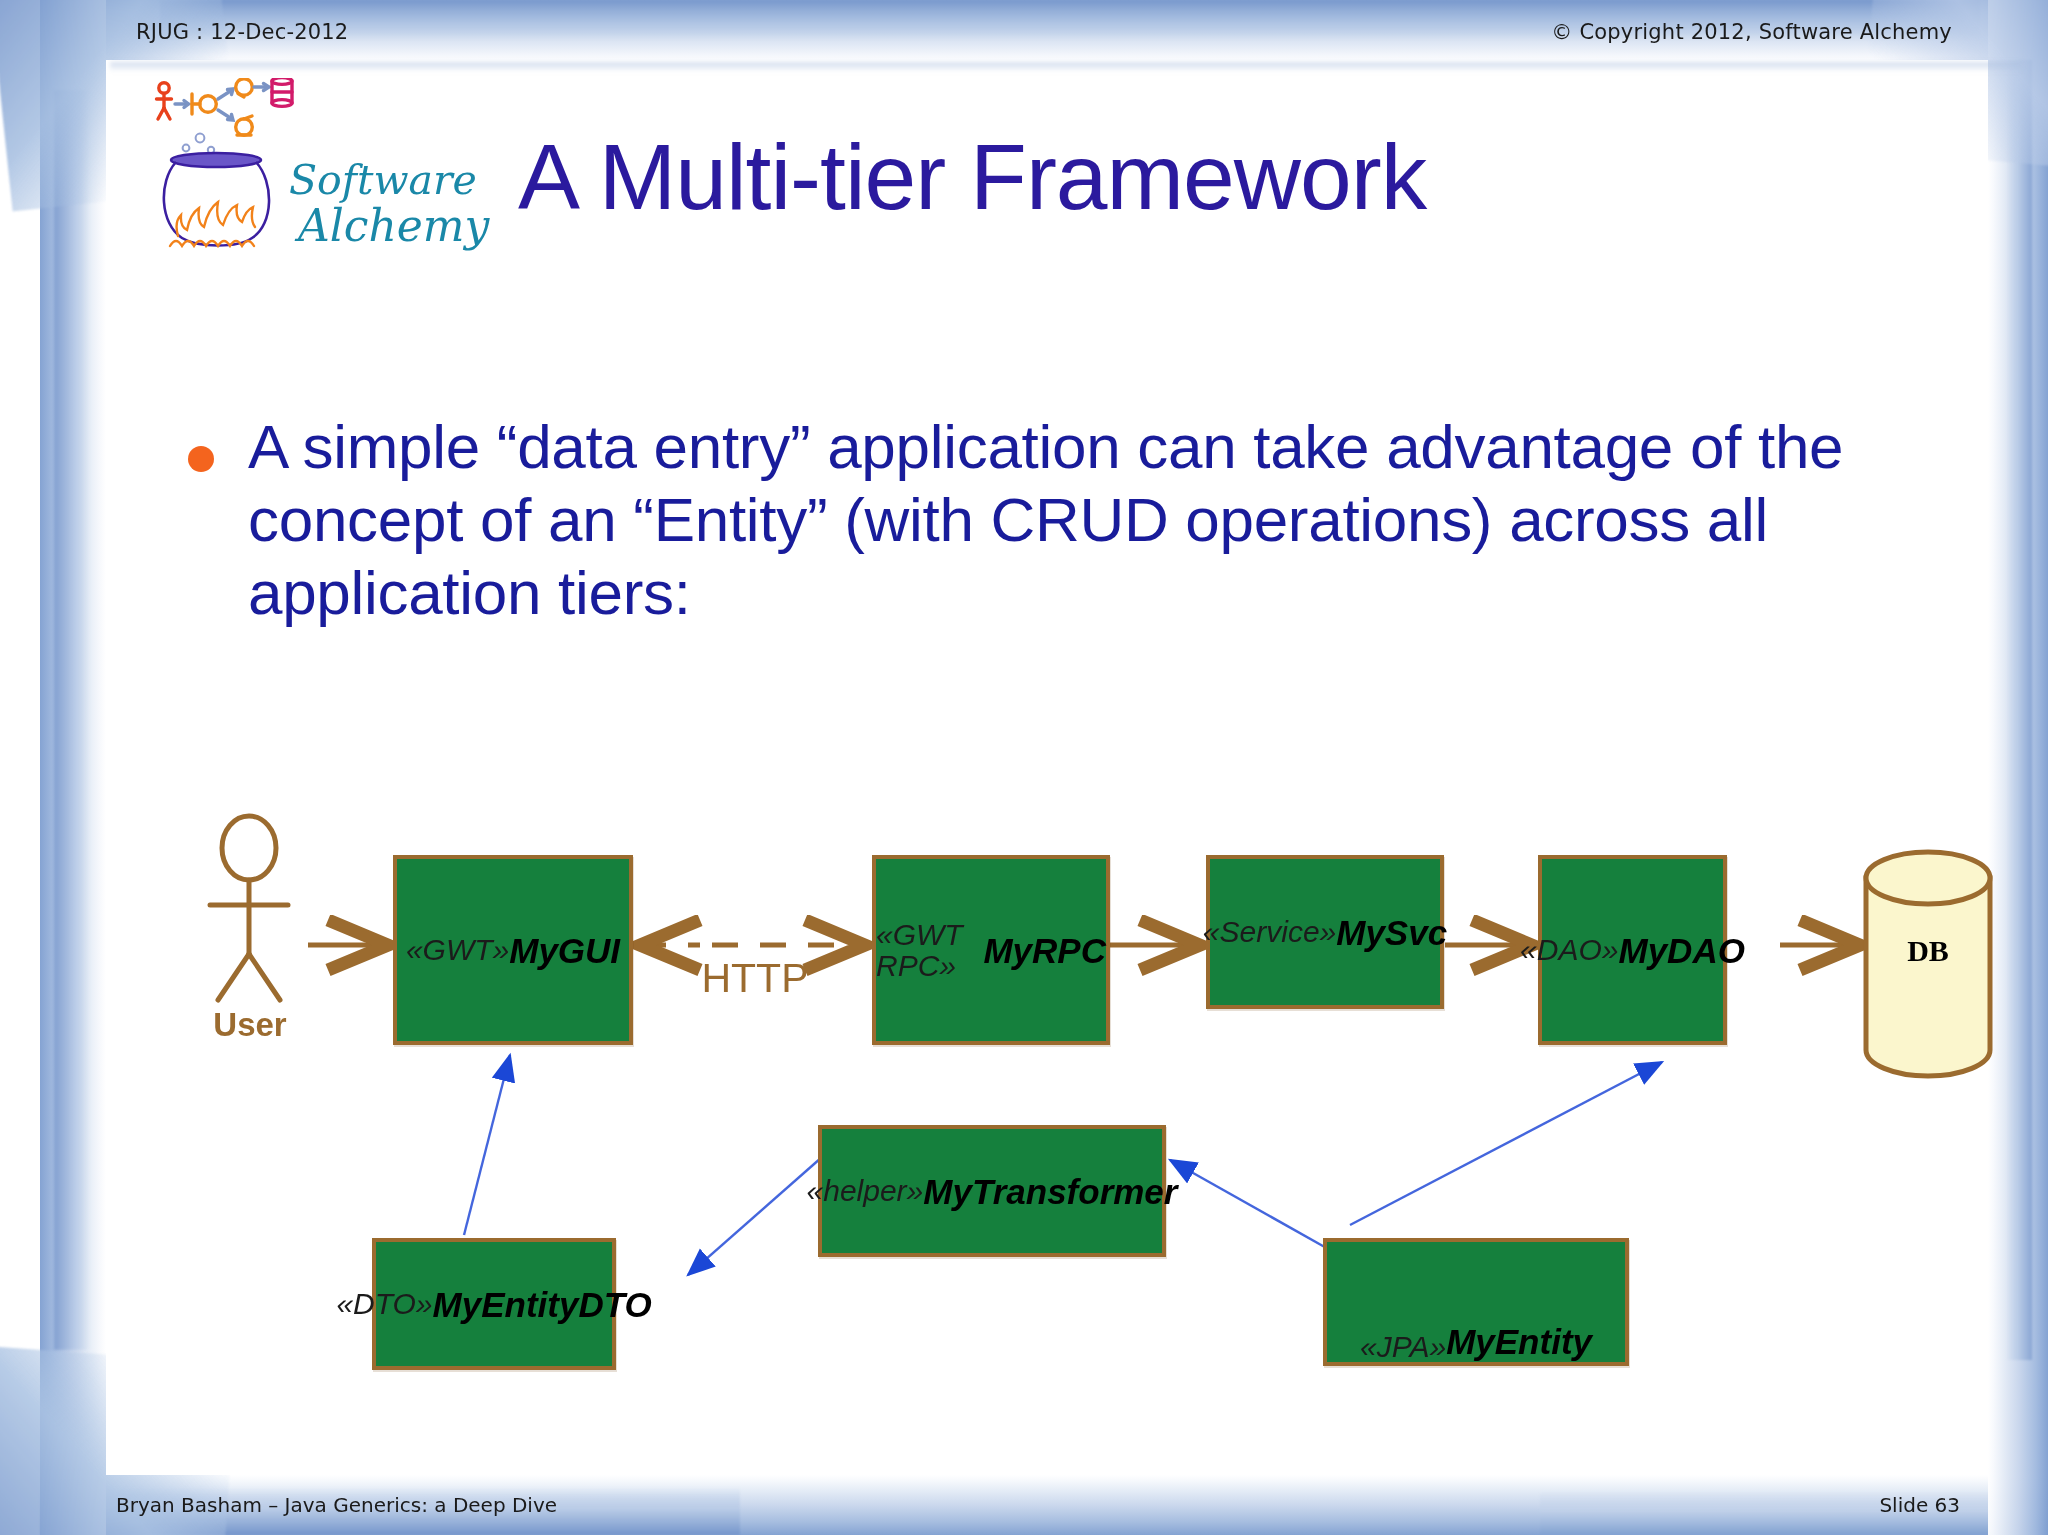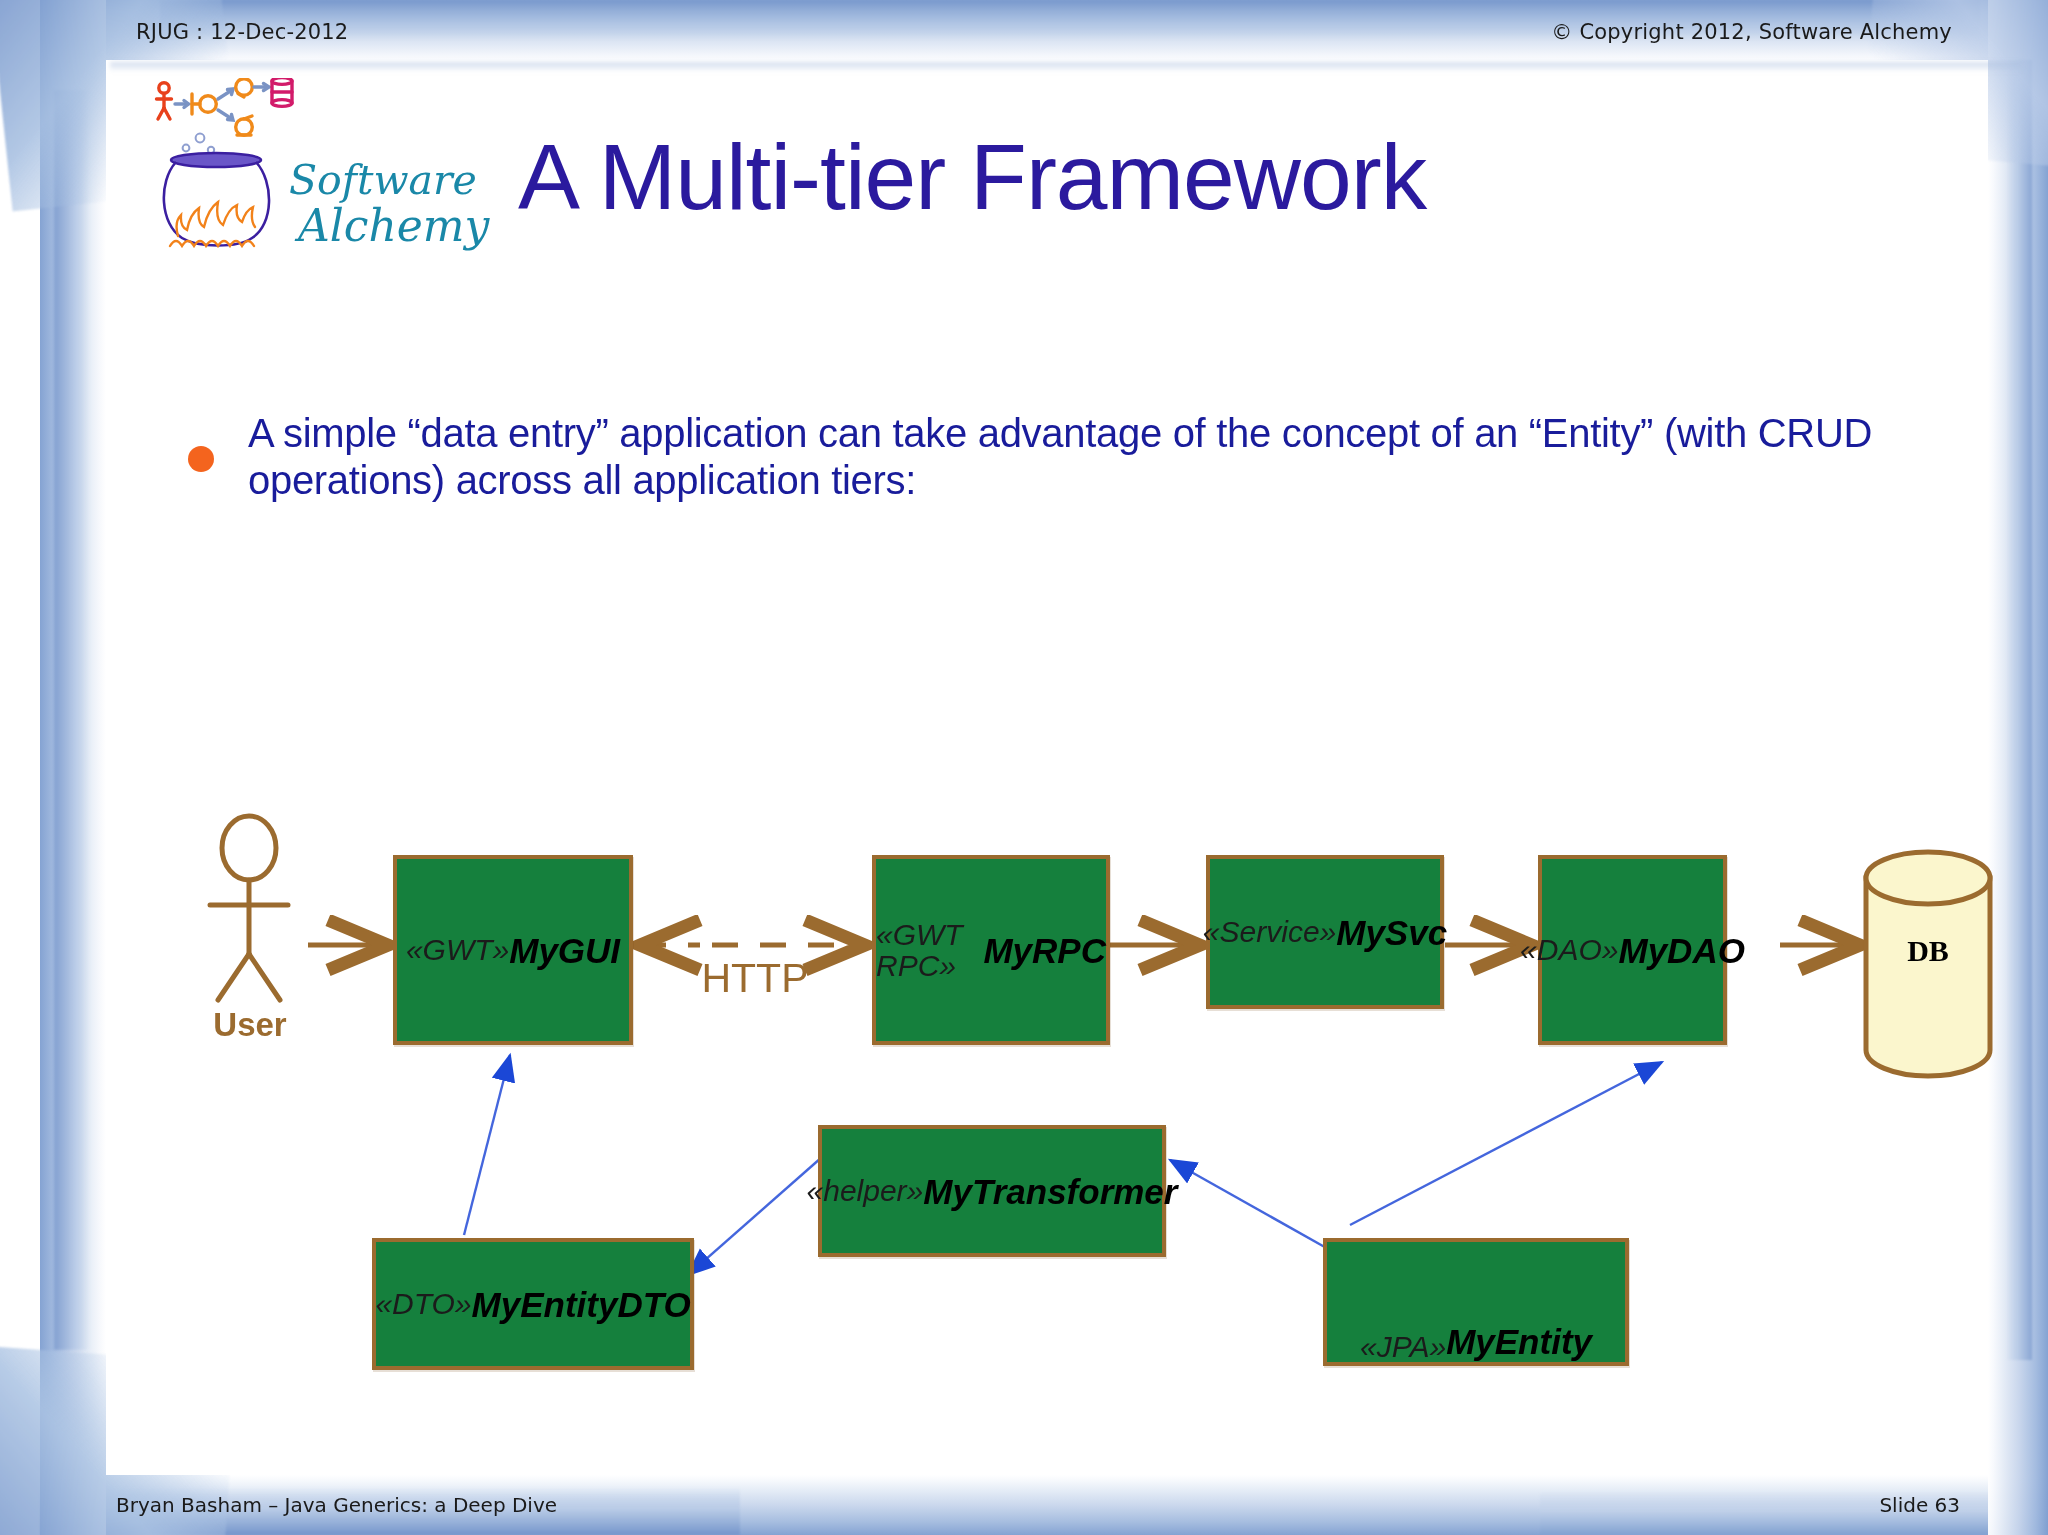--- a/index.html
+++ b/index.html
@@ -125,21 +125,21 @@
   }
 
   
   #bullet-row{position:absolute;left:148px;top:410px;width:1790px;display:flex;}
   #bullet-dot{
     width:26px;height:26px;border-radius:50%;background:#f4641e;
     margin-top:36px;flex:0 0 auto;
   }
   #bullet-text{
     margin-left:34px;
-    font-size:40px;line-height:1.18;color:#191c9b;
+    font-size:62px;line-height:1.18;color:#191c9b;
     font-family:"Liberation Sans",sans-serif;
     letter-spacing:-.3px;
   }
 
   
   #diagram{position:absolute;left:0;top:0;width:2048px;height:1535px;}
   #diagram svg{position:absolute;left:0;top:0;}
   .ubox{
     position:absolute;
     background:#15803d;
@@ -369,21 +369,21 @@
     <div class="ubox" style="left:1498px;top:855px;width:189px;height:190px;">
       <div class="stereo">«DAO»</div>
       <div class="cname">MyDAO</div>
     </div>
 
     <div class="ubox" style="left:778px;top:1125px;width:348px;height:132px;">
       <div class="stereo">«helper»</div>
       <div class="cname">MyTransformer</div>
     </div>
 
-    <div class="ubox" style="left:332px;top:1238px;width:322px;height:132px;">
+    <div class="ubox" style="left:332px;top:1238px;width:244px;height:132px;">
       <div class="stereo">«DTO»</div>
       <div class="cname">MyEntityDTO</div>
     </div>
 
     <div class="ubox" style="left:1283px;top:1238px;width:306px;height:128px;align-items:flex-end;">
       <div class="stereo">«JPA»</div>
       <div class="cname">MyEntity</div>
     </div>
   </div>
 

